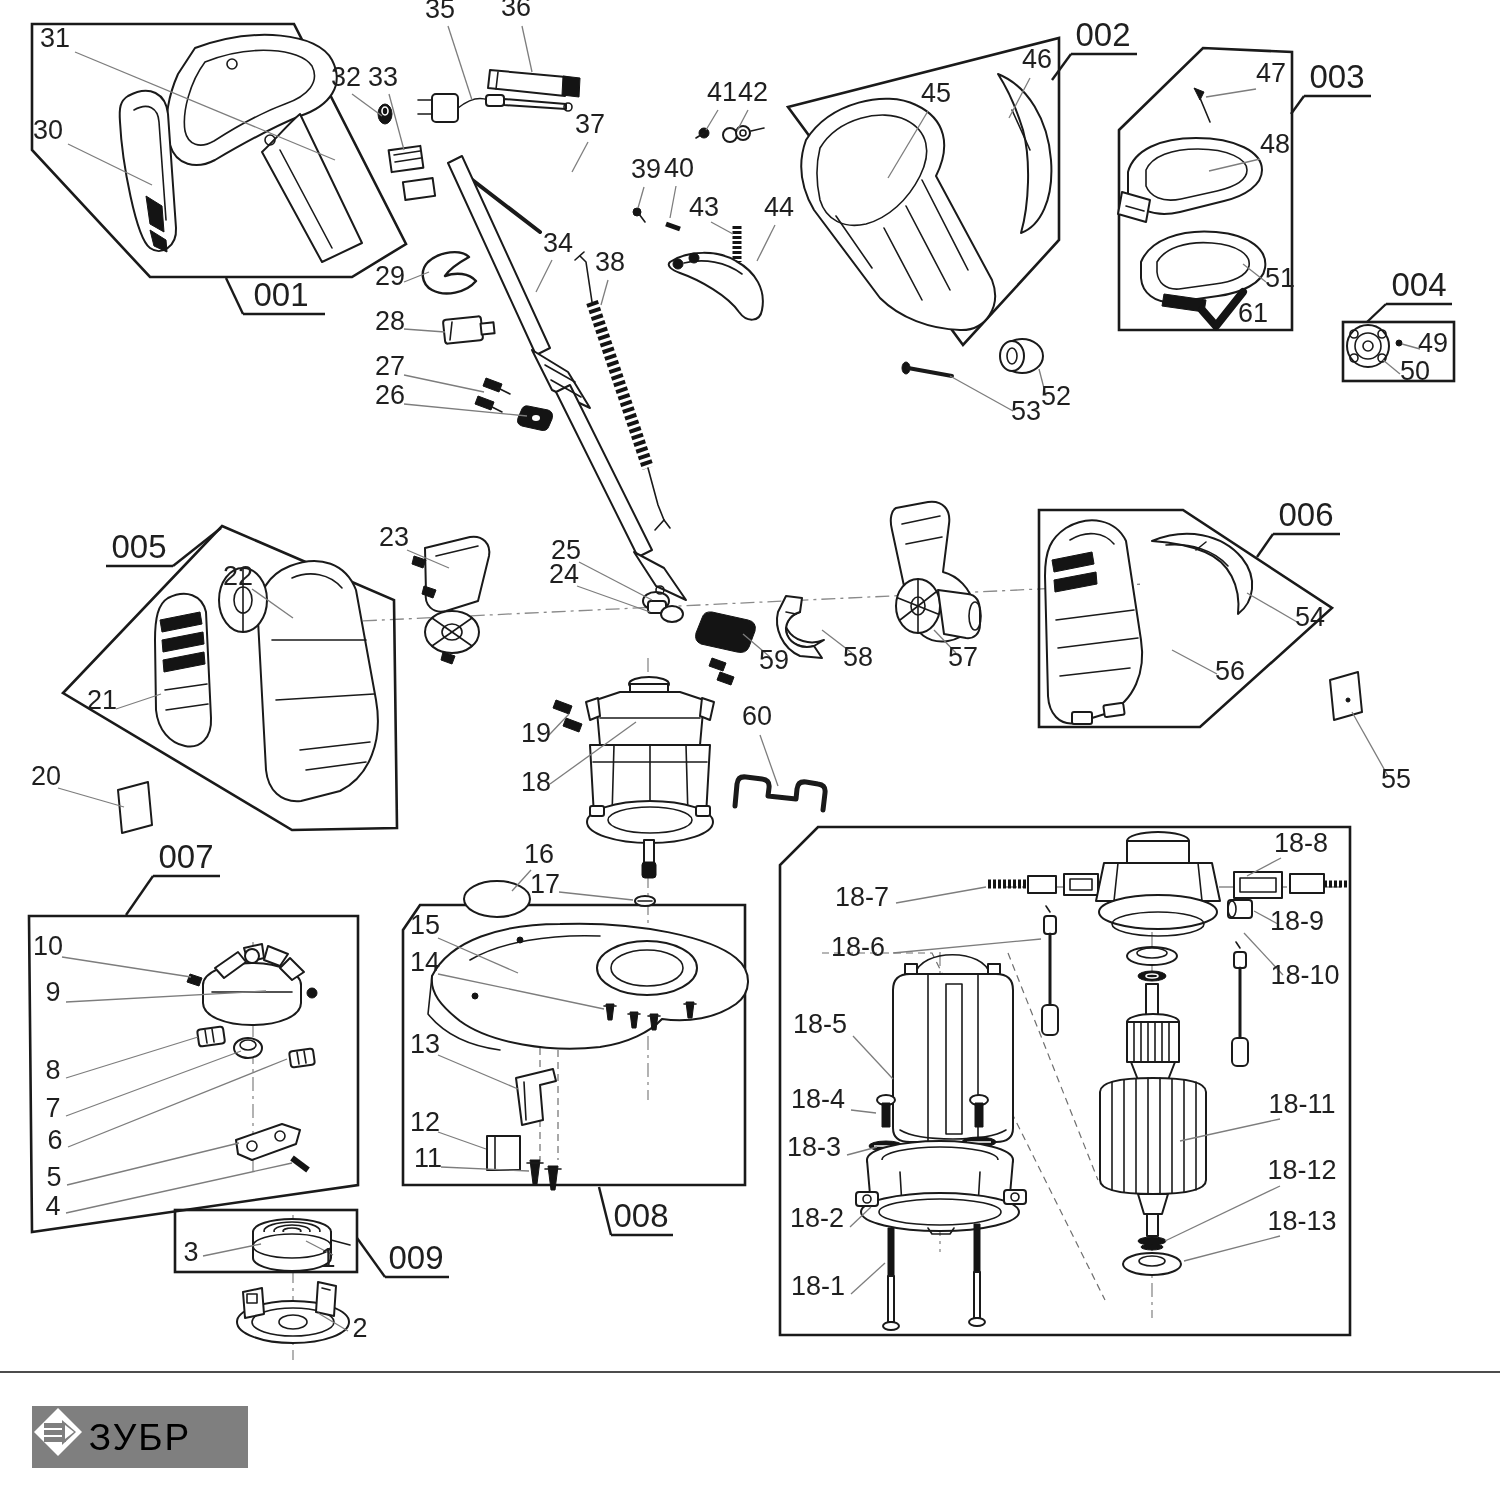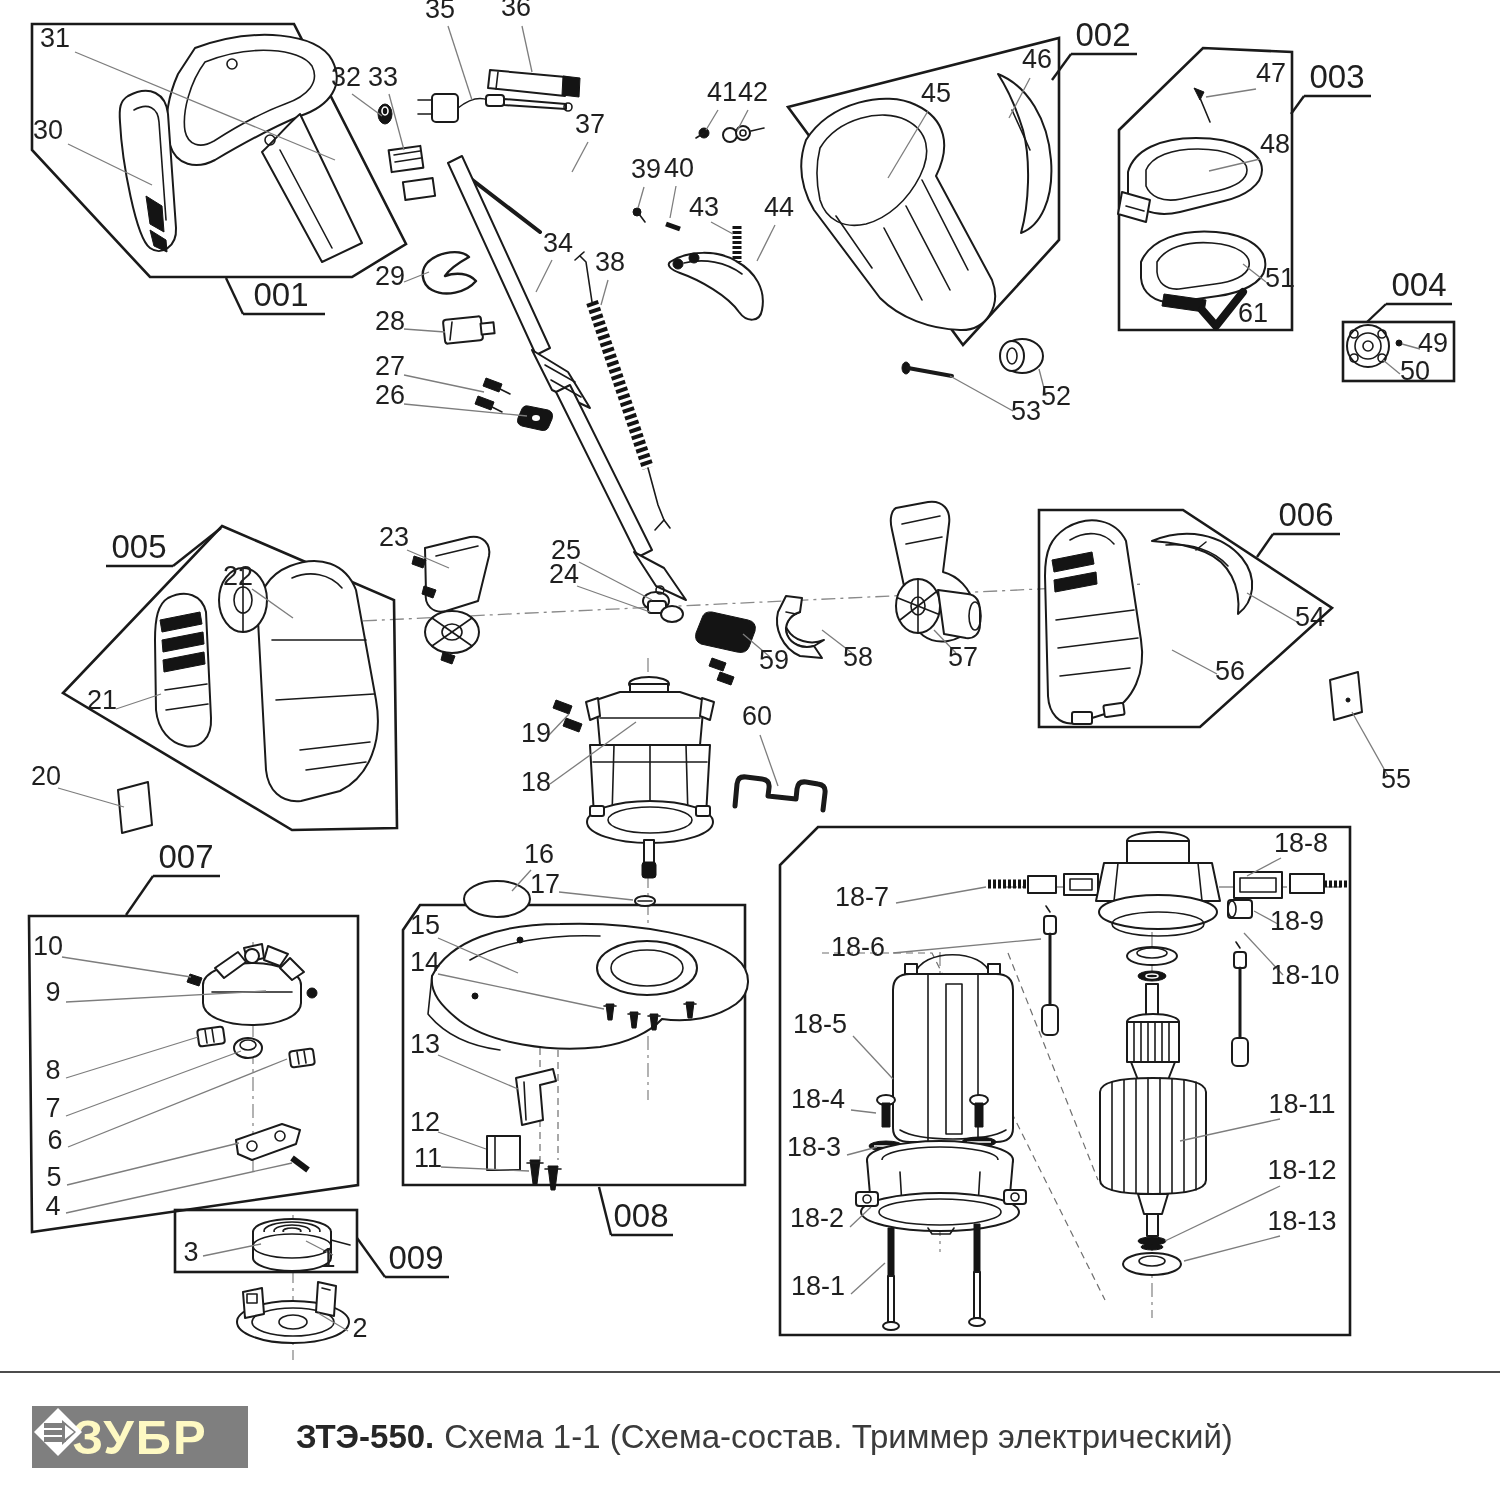--- a/index.html
+++ b/index.html
@@ -12,21 +12,21 @@
   .box{fill:none;stroke:#1a1a1a;stroke-width:2.6;stroke-linejoin:miter;}
   .axis{fill:none;stroke:#8a8a8a;stroke-width:1.3;stroke-dasharray:14 5 3 5;}
   .dash{fill:none;stroke:#6f6f6f;stroke-width:1.2;stroke-dasharray:7 5;}
   .lead{stroke:#7d7d7d;stroke-width:1.3;}
   .plabel{font-family:"Liberation Sans",sans-serif;font-size:27px;fill:#1f1f1f;text-anchor:middle;}
   .glabel{font-family:"Liberation Sans",sans-serif;font-size:33px;fill:#1f1f1f;text-anchor:middle;}
   .gline{stroke:#1a1a1a;stroke-width:2.4;}
   .footer-rule{position:absolute;left:0;top:1371px;width:1500px;height:2px;background:#4c4c4c;}
   .logo{position:absolute;left:32px;top:1406px;width:216px;height:62px;background:#7f7f7f;
         display:flex;align-items:center;justify-content:center;gap:8px;}
-  .logo .word{color:#fef9c3;font-weight:bold;font-size:49px;letter-spacing:2px;line-height:1;}
+  .logo .word{color:#000000;font-weight:normal;font-size:37px;letter-spacing:2px;line-height:1;}
   .caption{position:absolute;left:296px;top:1418px;font-size:33px;color:#3b3b3b;white-space:nowrap;}
   .caption b{color:#262626;margin-right:10px;}
 </style>
 </head>
 <body>
 
 <div class="page">
 <svg id="diagram" width="1500" height="1372" viewBox="0 0 1500 1372">
 
   <g>
@@ -731,16 +731,13 @@
   <svg width="52" height="52" viewBox="0 0 52 52">
     <path d="M26,2 L50,26 L26,50 L2,26 Z" fill="#ffffff"></path>
     <rect x="12" y="17" width="22" height="5" fill="#7f7f7f"></rect>
     <rect x="12" y="24" width="26" height="5" fill="#7f7f7f"></rect>
     <rect x="12" y="31" width="22" height="5" fill="#7f7f7f"></rect>
     <path d="M30,14 L44,26 L30,39 Z" fill="#7f7f7f"></path>
     <path d="M33,19 L42,26 L33,33 Z" fill="#ffffff"></path>
   </svg>
   <span class="word">ЗУБР</span>
 </div>
-<div class="caption">
-  <b>ЗТЭ-550.</b><span>Схема 1-1 (Схема-состав. Триммер электрический)</span>
 </div>
-</div>
 
 </body></html>

